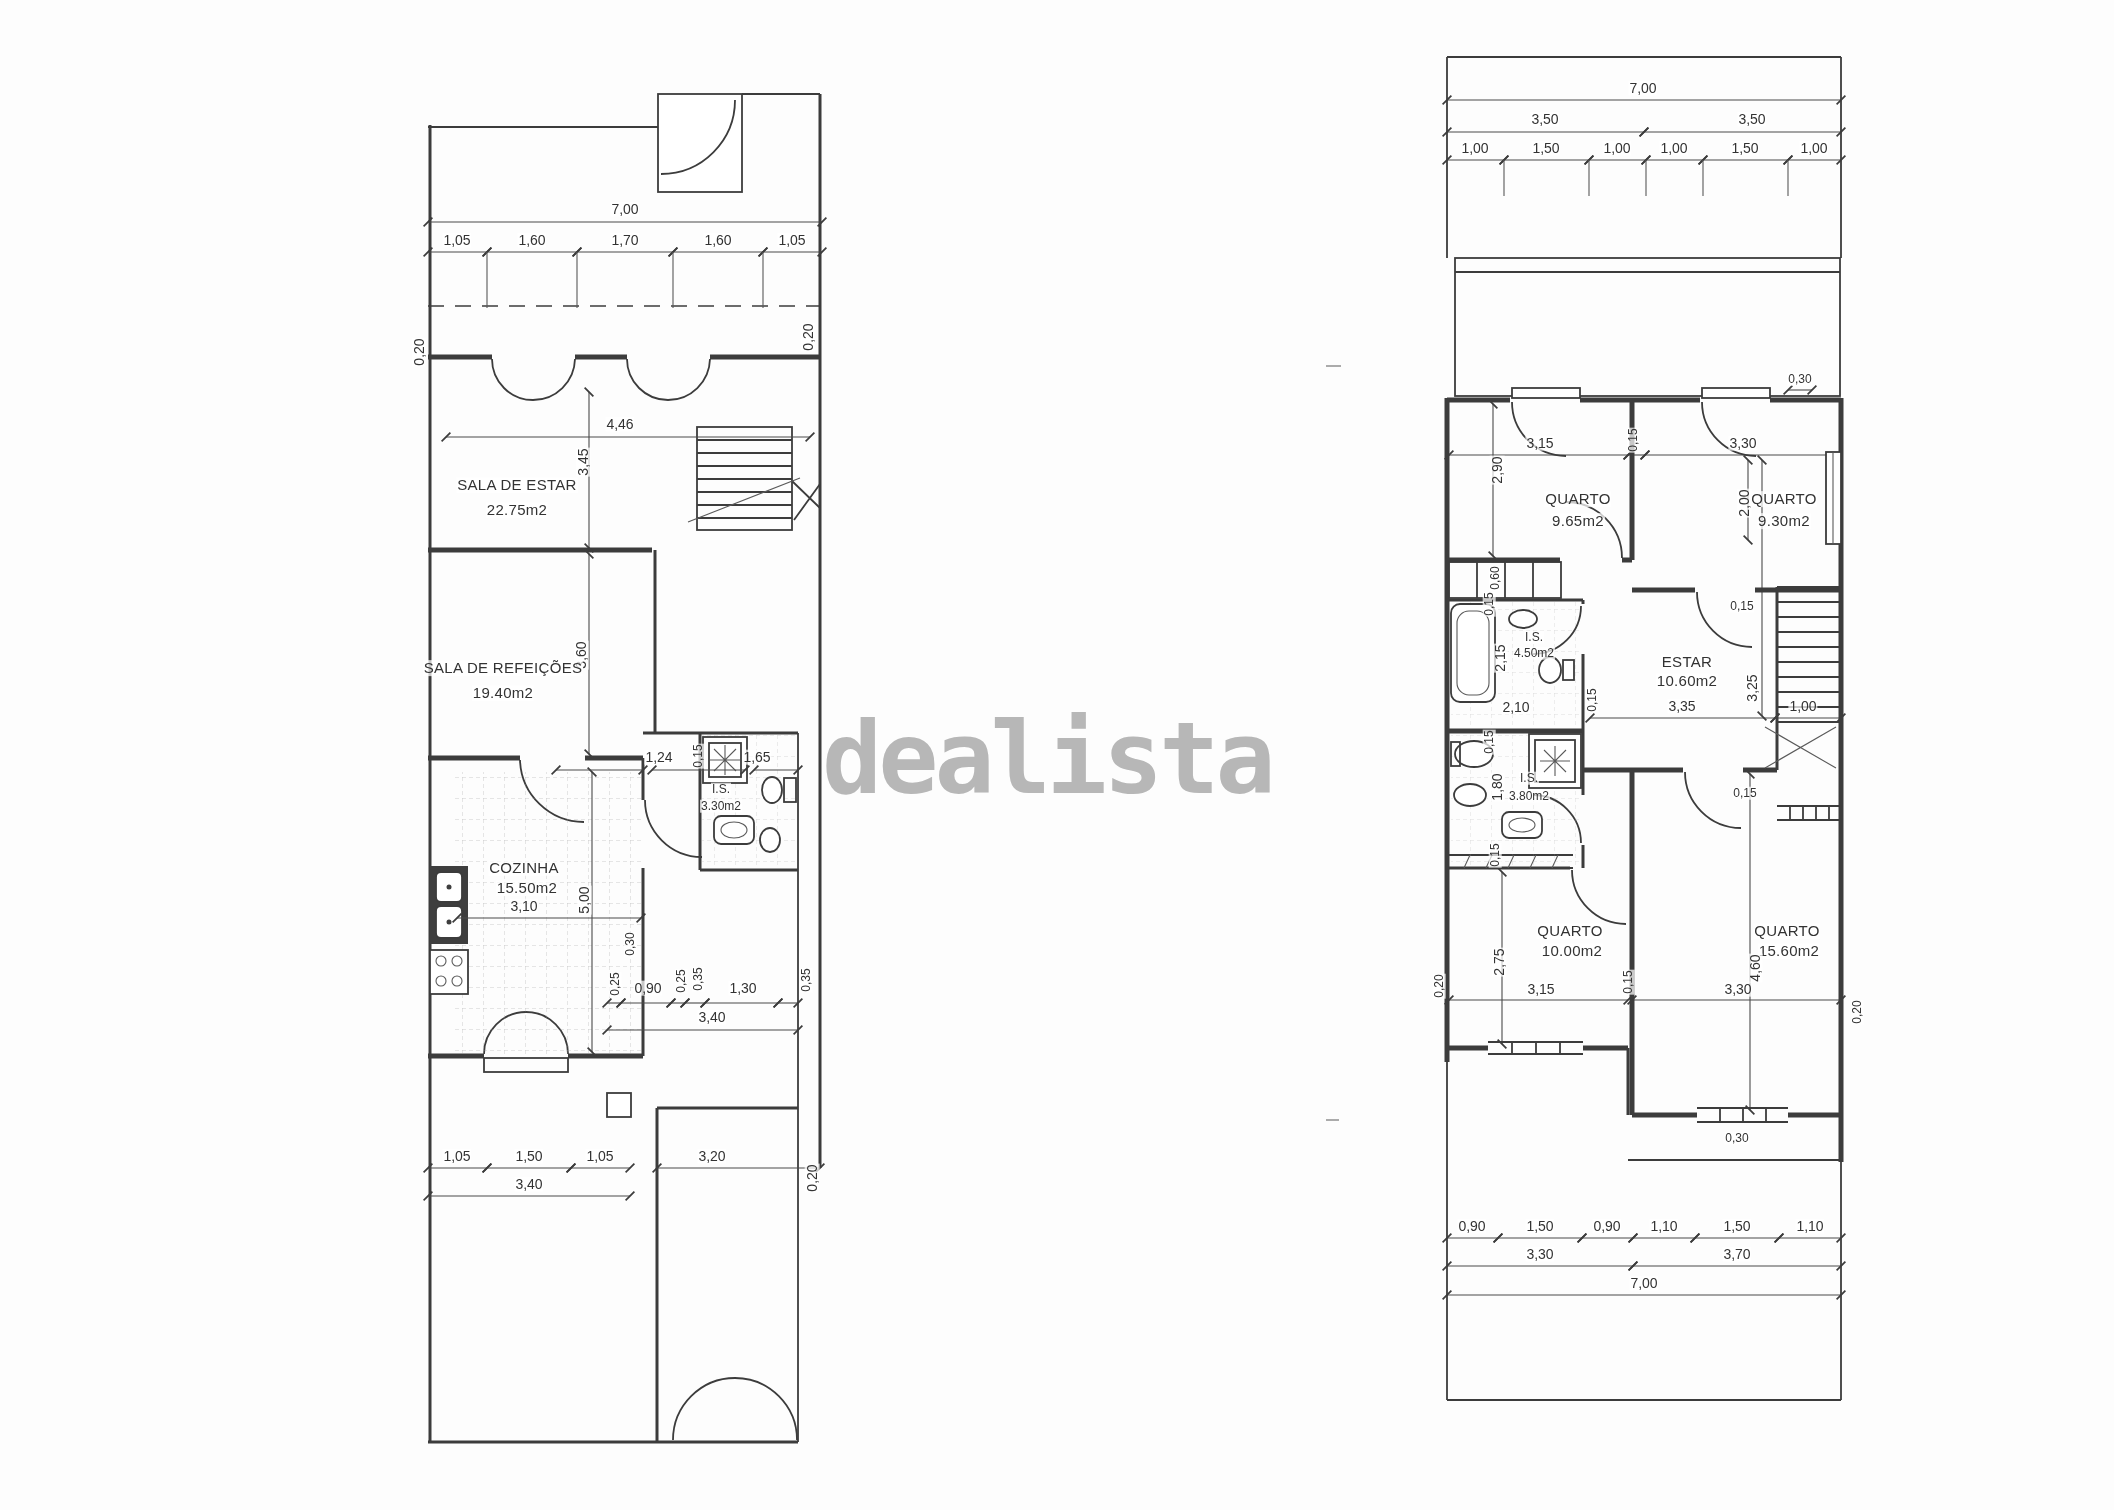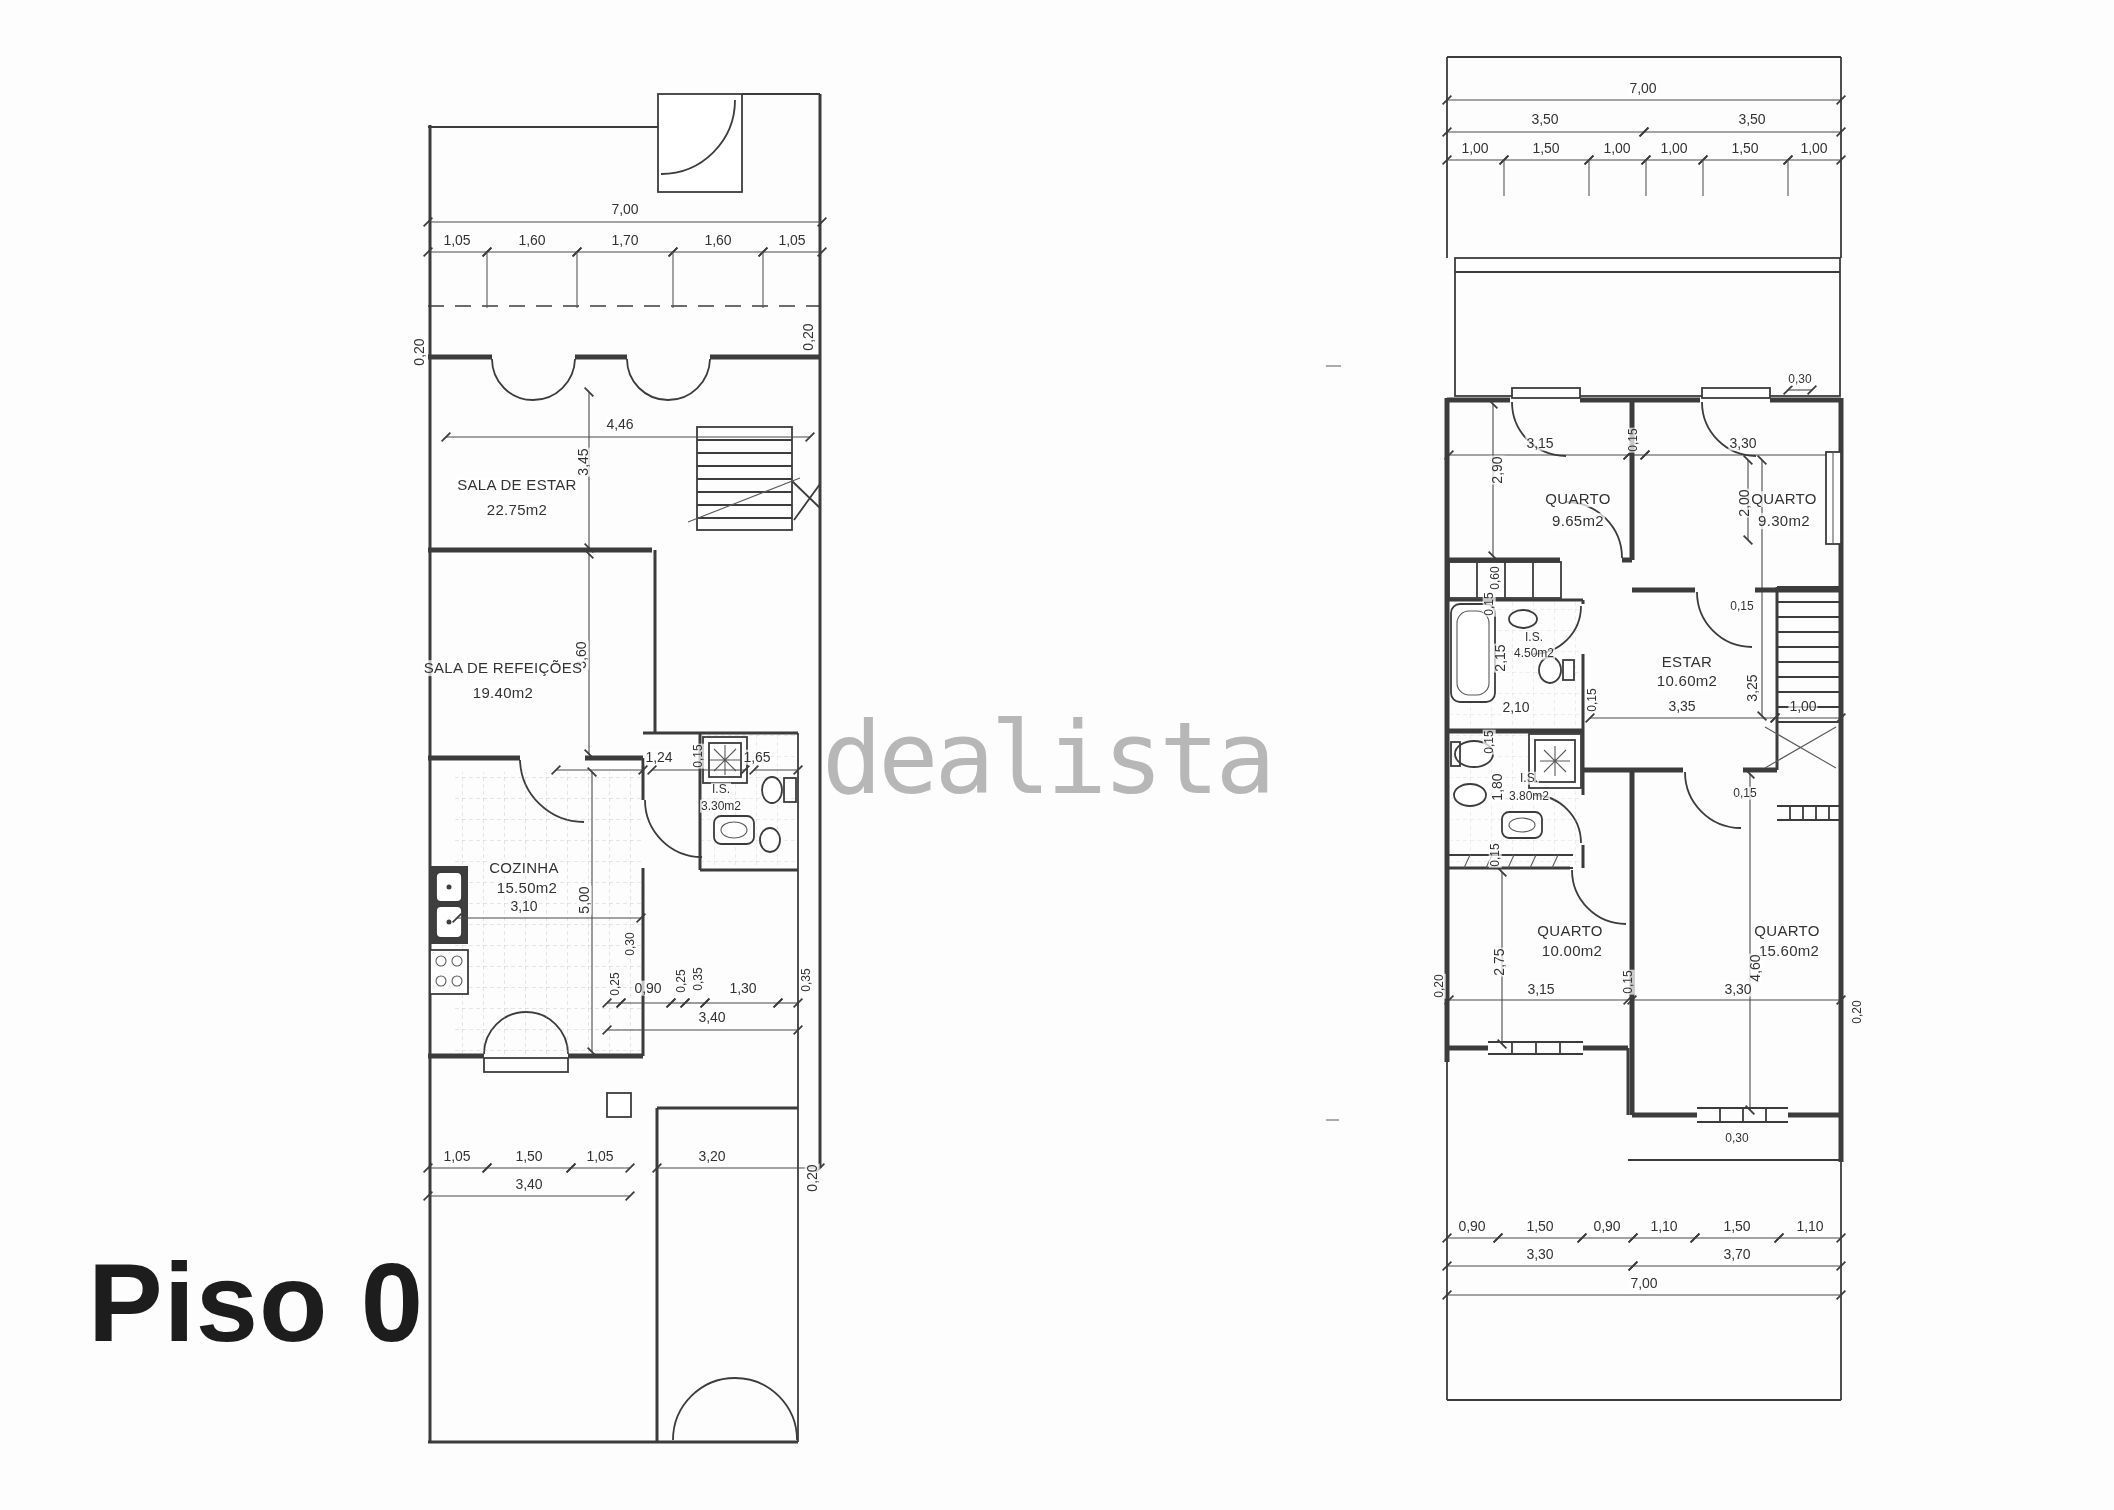--- a/index.html
+++ b/index.html
@@ -15,21 +15,21 @@
   .dash{stroke-width:1.4;stroke-dasharray:16 11;}
   .unit{fill:#3e3e3e;stroke:none;}
   .dot{fill:#3e3e3e;stroke:none;}
   .wfill{fill:#fff;}
   .lbl{position:absolute;transform:translate(-50%,-50%);font-size:14px;color:#333;
        white-space:nowrap;background:rgba(255,255,255,0.72);padding:0 1px;line-height:1.05;}
   .lbl.rot{transform:translate(-50%,-50%) rotate(-90deg);}
   .lbl.sm{font-size:12px;}
   .lbl.room{font-size:15px;letter-spacing:0.3px;}
   .title{position:absolute;font-size:112px;font-weight:600;color:#1d1d1d;letter-spacing:1px;}
-  .watermark{position:absolute;font-family:"DejaVu Sans Mono", monospace;font-weight:400;
+  .watermark{position:absolute;font-family:"DejaVu Sans Mono", monospace;font-weight:700;
              font-size:100px;letter-spacing:-4px;color:#b7b7b7;}
 </style>
 </head>
 <body>
 
 <div id="canvas">
 
 <svg width="2114" height="1510" viewBox="0 0 2114 1510">
   <defs>
     <marker id="tk" markerWidth="12" markerHeight="12" refX="6" refY="6" orient="auto">
@@ -346,16 +346,15 @@
 <span class="lbl" style="left:1472px;top:1226px">0,90</span>
 <span class="lbl" style="left:1540px;top:1226px">1,50</span>
 <span class="lbl" style="left:1607px;top:1226px">0,90</span>
 <span class="lbl" style="left:1664px;top:1226px">1,10</span>
 <span class="lbl" style="left:1737px;top:1226px">1,50</span>
 <span class="lbl" style="left:1810px;top:1226px">1,10</span>
 <span class="lbl" style="left:1540px;top:1254px">3,30</span>
 <span class="lbl" style="left:1737px;top:1254px">3,70</span>
 <span class="lbl" style="left:1644px;top:1283px">7,00</span>
 
-<div class="title" style="left:88px;top:1238px">Piso 0</div>
 <div class="watermark" style="left:822px;top:700px">dealista</div>
 
 </div>
 
 </body></html>

